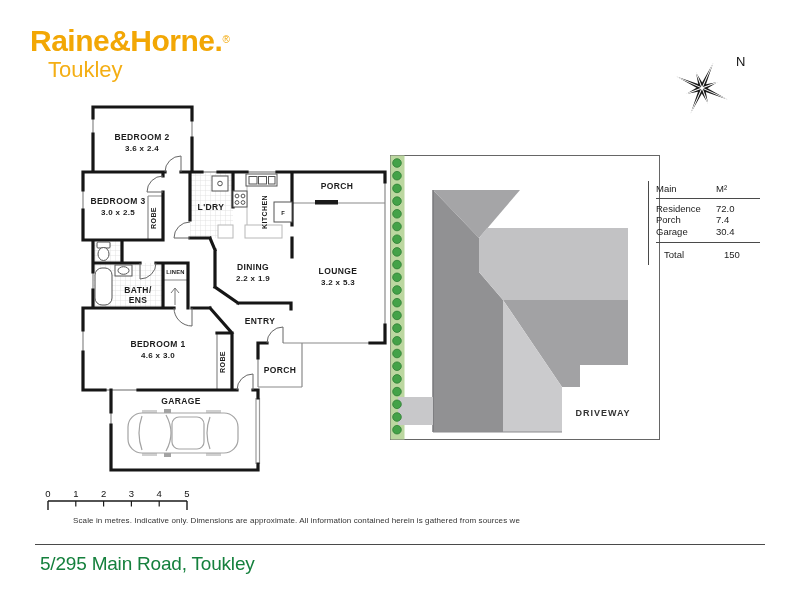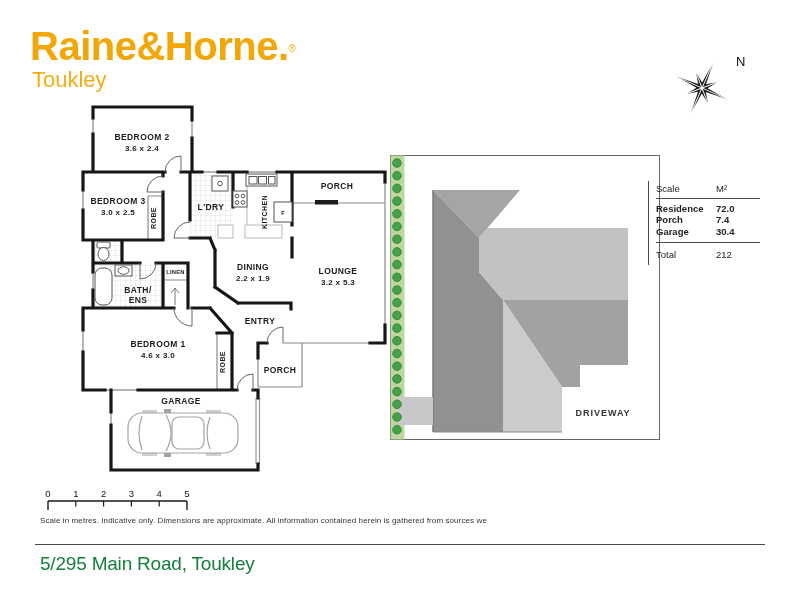--- a/index.html
+++ b/index.html
@@ -1,49 +1,49 @@
 <!DOCTYPE html>
 <html><head>
 <meta charset="utf-8">
 <style>
   html,body{margin:0;padding:0;background:#fff;}
   .page{position:relative;width:800px;height:600px;background:#fff;overflow:hidden;
         font-family:"Liberation Sans",sans-serif;color:#222;}
   
   .logo{position:absolute;left:30px;top:26px;line-height:1;}
-  .logo .brand{font-size:40px;font-weight:700;color:#F2A705;letter-spacing:-0.5px;}
+  .logo .brand{font-size:30px;font-weight:700;color:#F2A705;letter-spacing:-0.5px;}
   .logo .reg{font-size:10px;font-weight:400;color:#F2A705;vertical-align:8px;}
-  .logo .office{font-size:22px;font-weight:400;color:#F4AE14;margin-top:3px;margin-left:2px;}
+  .logo .office{font-size:22px;font-weight:400;color:#F4AE14;margin-top:3px;margin-left:18px;}
   
   .compass{position:absolute;left:668px;top:36px;}
   
   .floorplan{position:absolute;left:70px;top:90px;}
   .siteplan{position:absolute;left:390px;top:155px;}
   svg text{font-family:"Liberation Sans",sans-serif;}
   .fp-lbl{font-size:8.5px;font-weight:700;letter-spacing:0.4px;fill:#1c1c1c;text-anchor:middle;}
   .fp-dim{font-size:8px;font-weight:700;letter-spacing:0.3px;fill:#1c1c1c;text-anchor:middle;}
   .fp-sm{font-size:5.8px;font-weight:700;letter-spacing:0.2px;fill:#1c1c1c;text-anchor:middle;}
   .fp-vert{font-size:7px;font-weight:700;letter-spacing:0.4px;fill:#1c1c1c;text-anchor:middle;}
   .sp-lbl{font-size:9px;font-weight:700;letter-spacing:1px;fill:#333;text-anchor:middle;}
   
   .area-table{position:absolute;left:648px;top:181px;width:104px;border-left:1px solid #4a4a4a;
               padding:2px 0 5px 7px;font-size:9.5px;color:#222;}
   .at-head{display:flex;padding-bottom:4px;border-bottom:1px solid #4a4a4a;}
   .at-body{padding:4px 0 5px 0;border-bottom:1px solid #4a4a4a;}
-  .at-row{display:flex;line-height:1.2;font-weight:bold;}
-  .at-total{display:flex;padding-top:6px;}
+  .at-row{display:flex;line-height:1.2;}
+  .at-total{display:flex;padding-top:6px;margin-left:8px;}
   .at-c1{width:60px;}
   .at-c2{flex:1;}
   
   .scalebar{position:absolute;left:40px;top:488px;width:160px;height:28px;font-size:9.5px;color:#111;}
   .scalebar .num{position:absolute;top:0;transform:translateX(-50%);}
   .scalebar svg{position:absolute;left:0;top:11px;}
   
   .disclaimer{position:absolute;left:40px;top:515px;width:480px;font-size:8px;
-              color:#333;line-height:1.6;letter-spacing:0.1px;}
+              color:#333;line-height:1.6;letter-spacing:0.1px;text-align:right;}
   
   .rule{position:absolute;left:35px;top:544px;width:730px;height:0;border-top:1.5px solid #4a4a4a;}
   .address{position:absolute;left:40px;top:553px;font-size:19px;color:#15803d;letter-spacing:-0.2px;}
 </style>
 </head>
 <body>
 
 <div class="page">
 
   <div class="logo">
@@ -230,40 +230,40 @@
       <circle cx="7" cy="236.6" r="4.3"></circle>
         <circle cx="7" cy="249.3" r="4.3"></circle>
         <circle cx="7" cy="262" r="4.3"></circle>
       <circle cx="7" cy="274.7" r="4.3"></circle>
     </g>
     <text class="sp-lbl" x="213" y="261">DRIVEWAY</text>
   </svg>
 
   <div class="area-table">
     <div class="at-head">
-      <span class="at-c1">Scale</span>
+      <span class="at-c1">Main</span>
       <span class="at-c2">M²</span>
     </div>
     <div class="at-body">
       <div class="at-row">
         <span class="at-c1">Residence</span>
         <span class="at-c2">72.0</span>
       </div>
       <div class="at-row">
         <span class="at-c1">Porch</span>
         <span class="at-c2">7.4</span>
       </div>
       <div class="at-row">
         <span class="at-c1">Garage</span>
         <span class="at-c2">30.4</span>
       </div>
     </div>
     <div class="at-total">
       <span class="at-c1">Total</span>
-      <span class="at-c2">212</span>
+      <span class="at-c2">150</span>
     </div>
   </div>
 
   <div class="scalebar">
     <span class="num" style="left:8px">0</span>
     <span class="num" style="left:35.8px">1</span>
     <span class="num" style="left:63.6px">2</span>
     <span class="num" style="left:91.4px">3</span>
     <span class="num" style="left:119.2px">4</span>
     <span class="num" style="left:147px">5</span>

